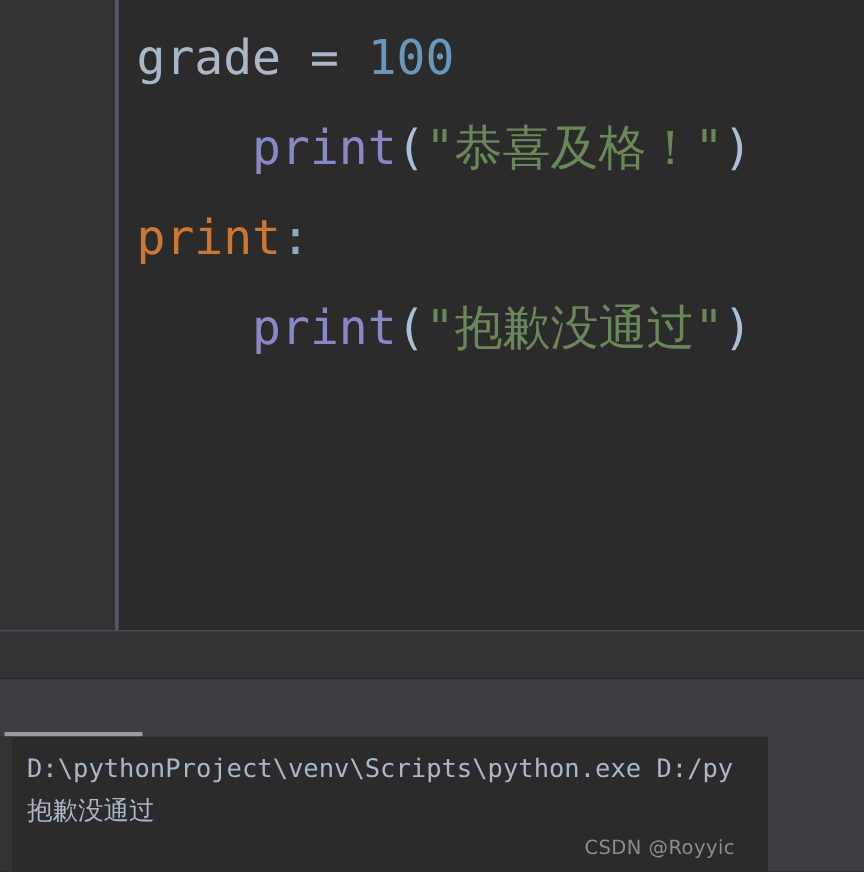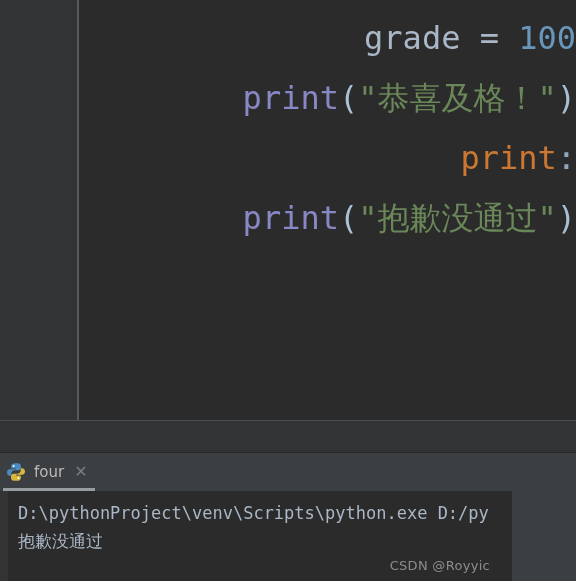--- a/index.html
+++ b/index.html
@@ -20,21 +20,20 @@
   }
 
   
   .editor {
     position: absolute;
     left: 0; top: 0;
     width: 576px;
     height: 420px;
     background: #8b5cf6;
     overflow: hidden;
-    text-align: right;
   }
 
   .gutter {
     position: absolute;
     left: 0; top: 0;
     width: 77px;
     height: 420px;
     background: #313335;
   }
 
@@ -222,39 +221,20 @@
         <path d="M0 4 q3 -4 6 0 q3 4 6 0 q3 -4 6 0 q3 4 6 0" fill="none" stroke="#bbb529" stroke-width="1.6" opacity="0.85"></path>
       </svg>
     </div>
   </div>
 
   <div class="gap-band"></div>
 
   <div class="run-panel">
 
     <div class="tab-bar">
-      <div class="run-tab">
-        <span class="python-icon">
-          <svg width="20" height="20" viewBox="0 0 20 20" xmlns="http://www.w3.org/2000/svg">
-            <path d="M9.6 1.2 C6.6 1.2 5.2 2.2 5.2 4.1 L5.2 6.4 L10 6.4 L10 7.2 L3.9 7.2
-                     C2.1 7.2 1.0 8.4 1.0 10.4 C1.0 12.4 2.0 13.7 3.9 13.7 L5.3 13.7
-                     L5.3 11.4 C5.3 9.6 6.8 8.3 8.6 8.3 L12.4 8.3 C13.9 8.3 15.0 7.2 15.0 5.8
-                     L15.0 4.1 C15.0 2.5 13.7 1.5 12.0 1.3 C11.2 1.2 10.4 1.2 9.6 1.2 Z" fill="#4b8bbe"></path>
-            <circle cx="7.6" cy="4.0" r="0.95" fill="#ffffff"></circle>
-            <path d="M10.4 18.8 C13.4 18.8 14.8 17.8 14.8 15.9 L14.8 13.6 L10.0 13.6 L10.0 12.8
-                     L16.1 12.8 C17.9 12.8 19.0 11.6 19.0 9.6 C19.0 7.6 18.0 6.3 16.1 6.3
-                     L14.7 6.3 L14.7 8.6 C14.7 10.4 13.2 11.7 11.4 11.7 L7.6 11.7
-                     C6.1 11.7 5.0 12.8 5.0 14.2 L5.0 15.9 C5.0 17.5 6.3 18.5 8.0 18.7
-                     C8.8 18.8 9.6 18.8 10.4 18.8 Z" fill="#d8b73f"></path>
-            <circle cx="12.4" cy="16.0" r="0.95" fill="#ffffff"></circle>
-          </svg>
-        </span>
-        <span class="tab-label">four</span>
-        <span class="tab-close">✕</span>
-      </div>
       <div class="tab-underline"></div>
     </div>
 
     <div class="console">
       <div class="console-gutter"></div>
       <div class="console-body" id="console-body">
           <div class="console-line">D:\pythonProject\venv\Scripts\python.exe D:/py</div>
           <div class="console-line cjk">抱歉没通过</div>
         </div>
       <div class="watermark">CSDN @Royyic</div>

